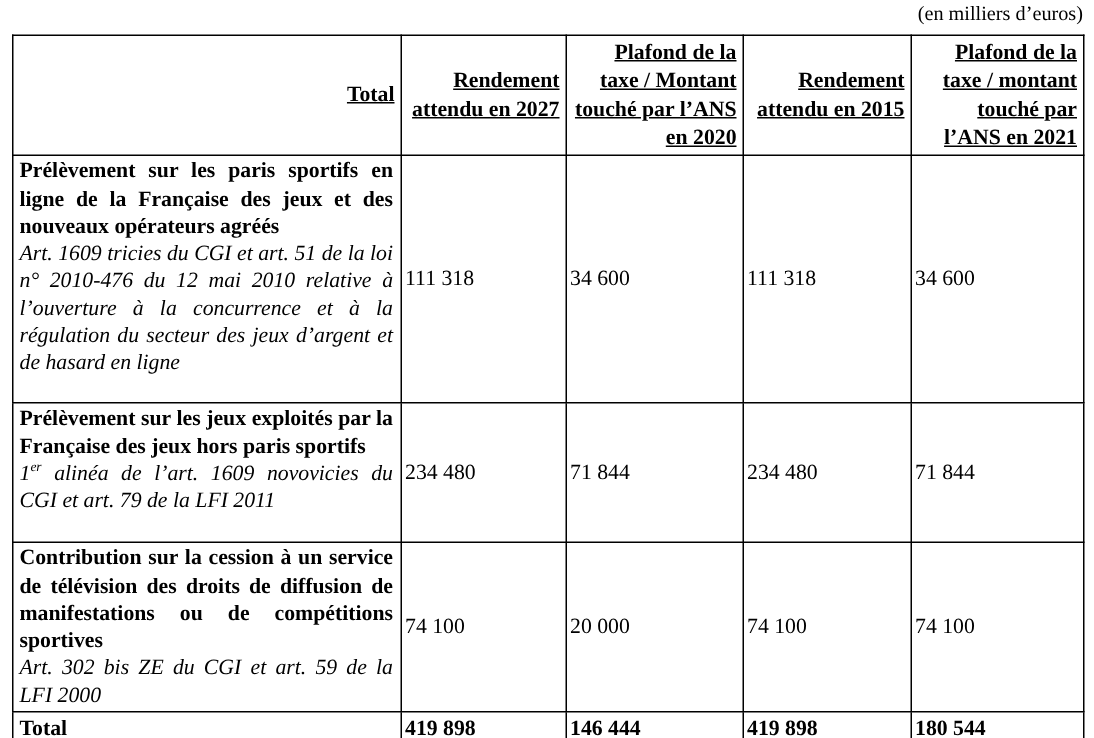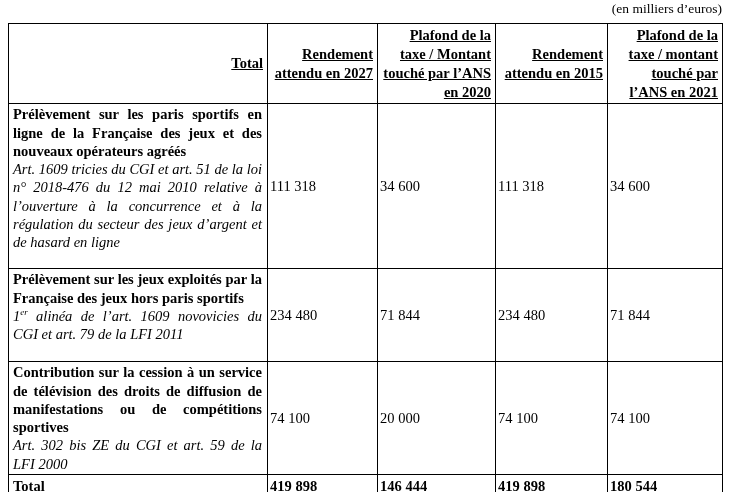--- a/index.html
+++ b/index.html
@@ -87,21 +87,21 @@
         <th>Plafond de la taxe / Montant touché par l’ANS en 2020</th>
         <th>Rendement attendu en 2015</th>
         <th>Plafond de la taxe / montant touché par l’ANS en 2021</th>
       </tr>
     </thead>
     <tbody>
 
       <tr class="row-0">
         <td class="cell-name">
           <span class="tax-name">Prélèvement sur les paris sportifs en ligne de la Française des jeux et des nouveaux opérateurs agréés</span>
-          <span class="tax-ref">Art. 1609 tricies du CGI et art. 51 de la loi n° 2018-476 du 12 mai 2010 relative à l’ouverture à la concurrence et à la régulation du secteur des jeux d’argent et de hasard en ligne</span>
+          <span class="tax-ref">Art. 1609 tricies du CGI et art. 51 de la loi n° 2010-476 du 12 mai 2010 relative à l’ouverture à la concurrence et à la régulation du secteur des jeux d’argent et de hasard en ligne</span>
         </td>
         <td class="cell-num">111 318</td>
         <td class="cell-num">34 600</td>
         <td class="cell-num">111 318</td>
         <td class="cell-num">34 600</td>
       </tr>
 
       <tr class="row-1">
         <td class="cell-name">
           <span class="tax-name">Prélèvement sur les jeux exploités par la Française des jeux hors paris sportifs</span>

